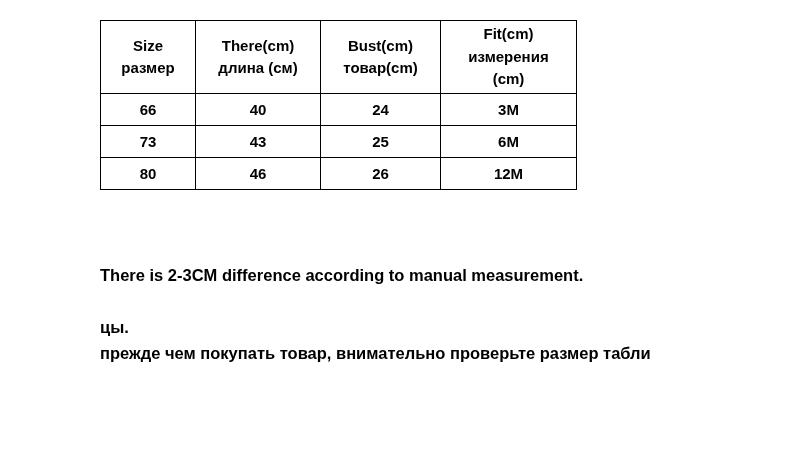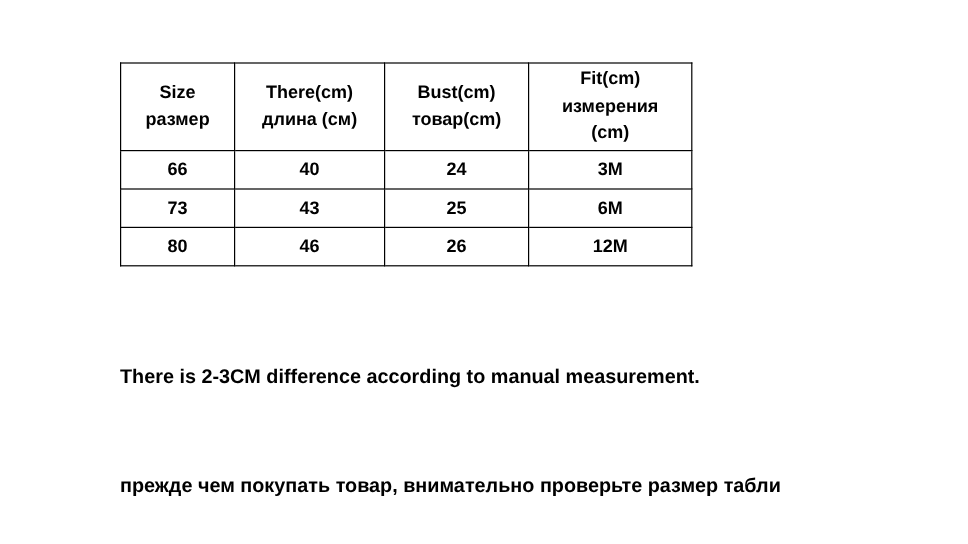--- a/index.html
+++ b/index.html
@@ -18,21 +18,21 @@
   .page {
     position: absolute;
     left: 0;
     top: 0;
     width: 807px;
     height: 453px;
   }
   table.size-table {
     position: absolute;
     left: 100px;
-    top: 52px;
+    top: 20px;
     width: 476px;
     border-collapse: collapse;
     table-layout: fixed;
     padding-left: 32px;
   }
   table.size-table th,
   table.size-table td {
     border: 1px solid #000000;
     text-align: center;
     vertical-align: middle;
@@ -64,21 +64,20 @@
     left: 100px;
     top: 262px;
     width: 640px;
     font-size: 16.5px;
     font-weight: bold;
     line-height: 26px;
     color: #000000;
   }
   .notes .line {
     white-space: pre-wrap;
-    margin-top: 39px;
   }
   .notes .gap {
     height: 26px;
   }
 </style>
 </head>
 <body>
 
 <div class="page">
 
@@ -136,17 +135,17 @@
         <td>46</td>
         <td>26</td>
         <td>12M</td>
       </tr>
     </tbody>
   </table>
 
   <div class="notes">
     <div class="line">There is 2-3CM difference according to manual measurement.</div>
     <div class="gap"></div>
+    <div class="line">цы.</div>
     <div class="line">прежде чем покупать товар, внимательно проверьте размер табли</div>
-    <div class="line">цы.</div>
   </div>
 
 </div>
 
 </body></html>

